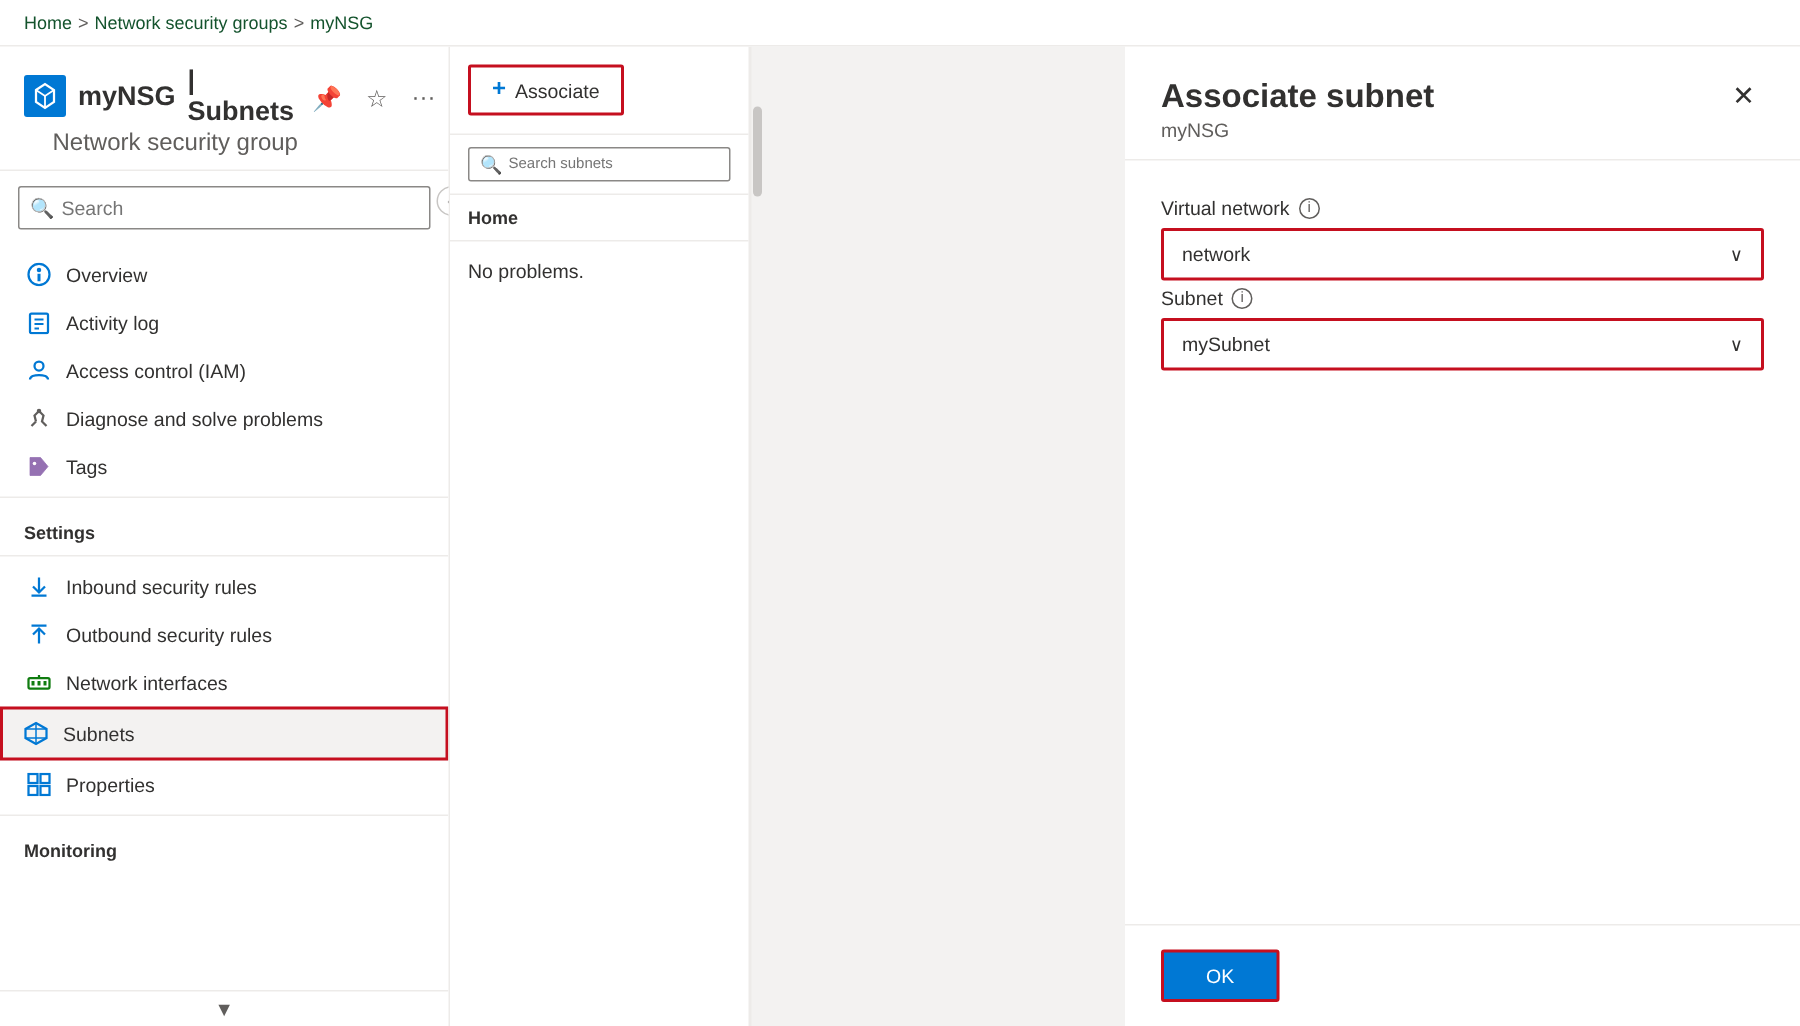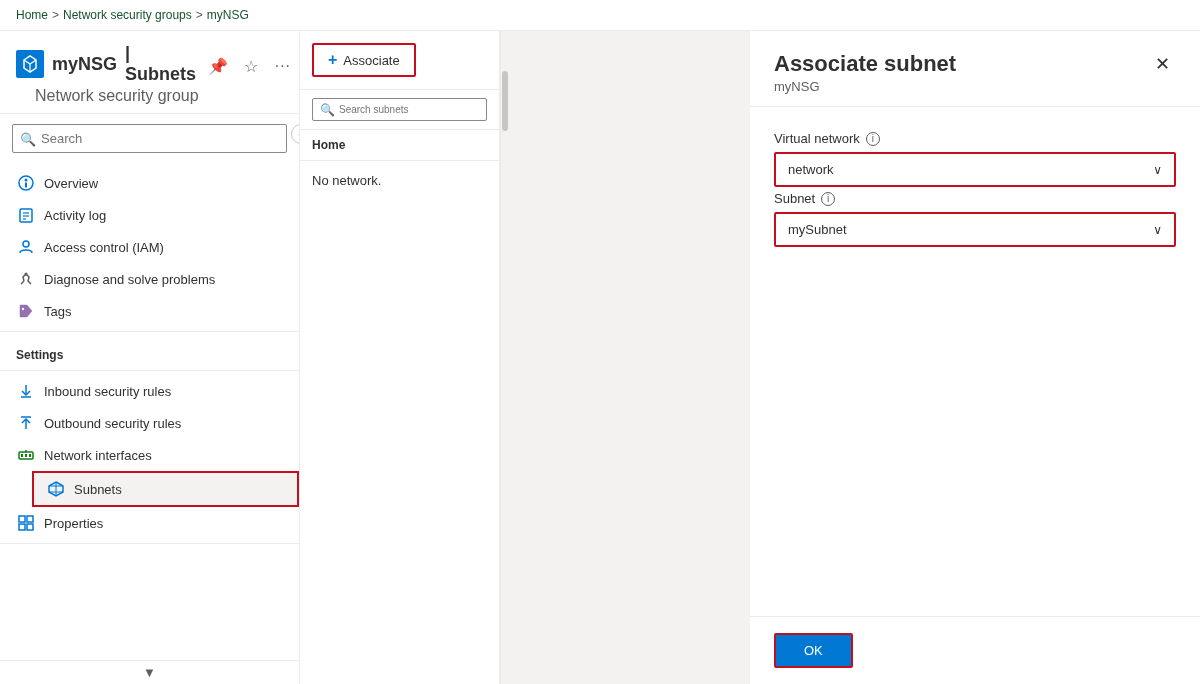--- a/index.html
+++ b/index.html
@@ -135,21 +135,21 @@
     .nav-item {
       display: flex;
       align-items: center;
       gap: 10px;
       padding: 8px 16px;
       cursor: pointer;
       color: #323130;
       font-size: 13px;
       border-left: 2px solid transparent;
     }
-    .nav-item.active { background: #f3f2f1; border-left: 2px solid #0078d4; font-weight: 500; margin-left: 32px; }
+    .nav-item.active { background: #f3f2f1; border-left: 2px solid #0078d4; font-weight: 500; }
 
     .nav-icon {
       width: 16px;
       height: 16px;
       display: flex;
       align-items: center;
       justify-content: center;
       flex-shrink: 0;
       font-size: 14px;
     }
@@ -510,41 +510,42 @@
               <rect x="1" y="1" width="6" height="6" fill="none" stroke="#0078d4" stroke-width="1.5"></rect>
               <rect x="9" y="1" width="6" height="6" fill="none" stroke="#0078d4" stroke-width="1.5"></rect>
               <rect x="1" y="9" width="6" height="6" fill="none" stroke="#0078d4" stroke-width="1.5"></rect>
               <rect x="9" y="9" width="6" height="6" fill="none" stroke="#0078d4" stroke-width="1.5"></rect>
             </svg>
         </span>
         <span>Properties</span>
       </div>
 
       <hr class="nav-divider">
+      <div class="nav-section-title">Monitoring</div>
     </nav>
 
     <div style="text-align:center;padding:4px;color:#605e5c;border-top:1px solid #edebe9;">
       <span>▼</span>
     </div>
   </div>
 
   <div class="subnets-panel-inner">
     <div class="subnets-panel">
       <div class="panel-toolbar">
         <button class="associate-btn">
           <span class="associate-btn-plus">+</span>
           <span>Associate</span>
         </button>
       </div>
       <div class="panel-search">
         <span class="panel-search-icon">🔍</span>
         <input type="text" placeholder="Search subnets" style="">
       </div>
       <div class="panel-table-header">Home</div>
-      <div class="panel-no-results">No network.</div>
+      <div class="panel-no-results">No problems.</div>
     </div>
 
     <div class="vertical-scrollbar">
       <div class="scrollbar-thumb"></div>
     </div>
   </div>
 
   <div class="flyout">
     <div class="flyout-header">
       <div>

